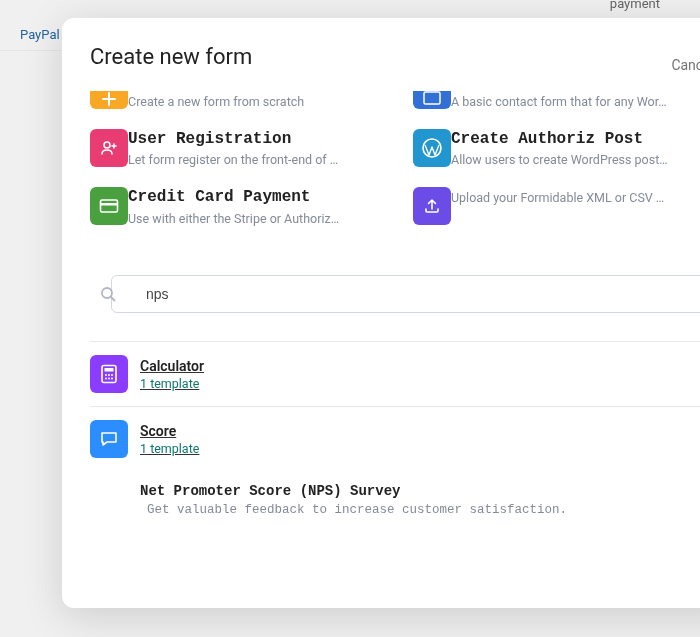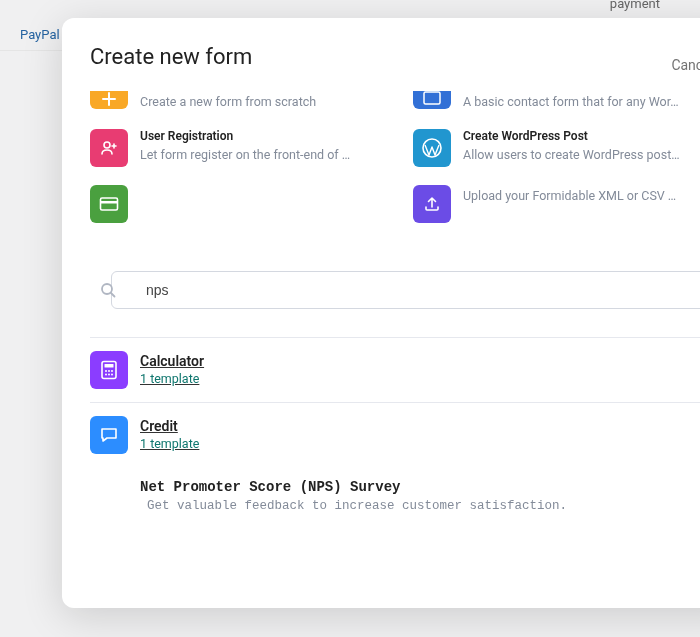--- a/index.html
+++ b/index.html
@@ -66,42 +66,42 @@
   .modal-body::-webkit-scrollbar-thumb { background: #d8dbe2; border-radius: 3px; }
 
   .tile-grid {
     display: grid;
     grid-template-columns: 1fr 1fr;
     column-gap: 22px;
     row-gap: 18px;
   }
   .tile {
     display: flex;
-    gap: 12px;
     cursor: pointer;
   }
   .tile-icon {
     width: 38px;
     height: 38px;
     border-radius: 6px;
     flex-shrink: 0;
     display: flex;
     align-items: center;
     justify-content: center;
   }
   .tile.partial .tile-icon { height: 18px; align-items: flex-start; overflow: hidden; border-radius: 0 0 6px 6px;}
   .tile-text { min-width: 0; }
   .tile-title {
-    font-size: 12px;
+    font-size: 16px;
     font-weight: 600;
     color: #222;
     white-space: nowrap;
     overflow: hidden;
     text-overflow: ellipsis;
     line-height: 1.3;
+    font-family: Liberation Mono, monospace;
   }
   .tile-desc {
     font-size: 12.5px;
     color: #838b99;
     white-space: nowrap;
     overflow: hidden;
     text-overflow: ellipsis;
     line-height: 1.4;
     margin-top: 2px;
   }
@@ -228,33 +228,35 @@
       </div>
 
       <div class="tile">
         <div class="tile-icon g-wp">
           <svg width="22" height="22" viewBox="0 0 22 22" fill="none">
               <circle cx="11" cy="11" r="9" stroke="#fff" stroke-width="1.6"></circle>
               <path d="M4 8l4 10 3-8 3 8 4-10" stroke="#fff" stroke-width="1.4" stroke-linejoin="round" fill="none"></path>
             </svg>
         </div>
         <div class="tile-text">
-          <div class="tile-title">Create WordPress Post</div>
+          <div class="tile-title">Create Authoriz Post</div>
           <div class="tile-desc">Allow users to create WordPress post…</div>
         </div>
       </div>
 
       <div class="tile">
         <div class="tile-icon g-green">
           <svg width="20" height="16" viewBox="0 0 20 16" fill="none">
               <rect x="1.5" y="2" width="17" height="12" rx="1.5" stroke="#fff" stroke-width="1.6"></rect>
               <rect x="1.5" y="5" width="17" height="2.5" fill="#fff"></rect>
             </svg>
         </div>
         <div class="tile-text">
+          <div class="tile-title">Credit Card Payment</div>
+          <div class="tile-desc">Use with either the Stripe or Authoriz…</div>
         </div>
       </div>
 
       <div class="tile">
         <div class="tile-icon g-purple">
           <svg width="18" height="18" viewBox="0 0 18 18" fill="none">
               <path d="M9 12V3M9 3l-3.5 3.5M9 3l3.5 3.5" stroke="#fff" stroke-width="1.6" stroke-linecap="round" stroke-linejoin="round"></path>
               <path d="M3 12v2a1 1 0 001 1h10a1 1 0 001-1v-2" stroke="#fff" stroke-width="1.6" stroke-linecap="round"></path>
             </svg>
         </div>
@@ -300,21 +302,21 @@
         </span>
       </div>
 
       <div class="cat-row">
         <div class="cat-icon g-lblue">
           <svg width="20" height="20" viewBox="0 0 20 20" fill="none">
               <path d="M3 4h14v9H8l-4 3v-3H3z" stroke="#fff" stroke-width="1.6" stroke-linejoin="round" fill="none"></path>
             </svg>
         </div>
         <div class="cat-text">
-          <div class="cat-title">Credit</div>
+          <div class="cat-title">Score</div>
           <div class="cat-sub">1 template</div>
         </div>
         <span class="chev">
           <svg width="14" height="10" viewBox="0 0 14 10" fill="none">
               <path d="M2 3l5 5 5-5" stroke="currentColor" stroke-width="2" stroke-linecap="round" stroke-linejoin="round"></path>
             </svg>
         </span>
       </div>
 
       <div class="subitem">

